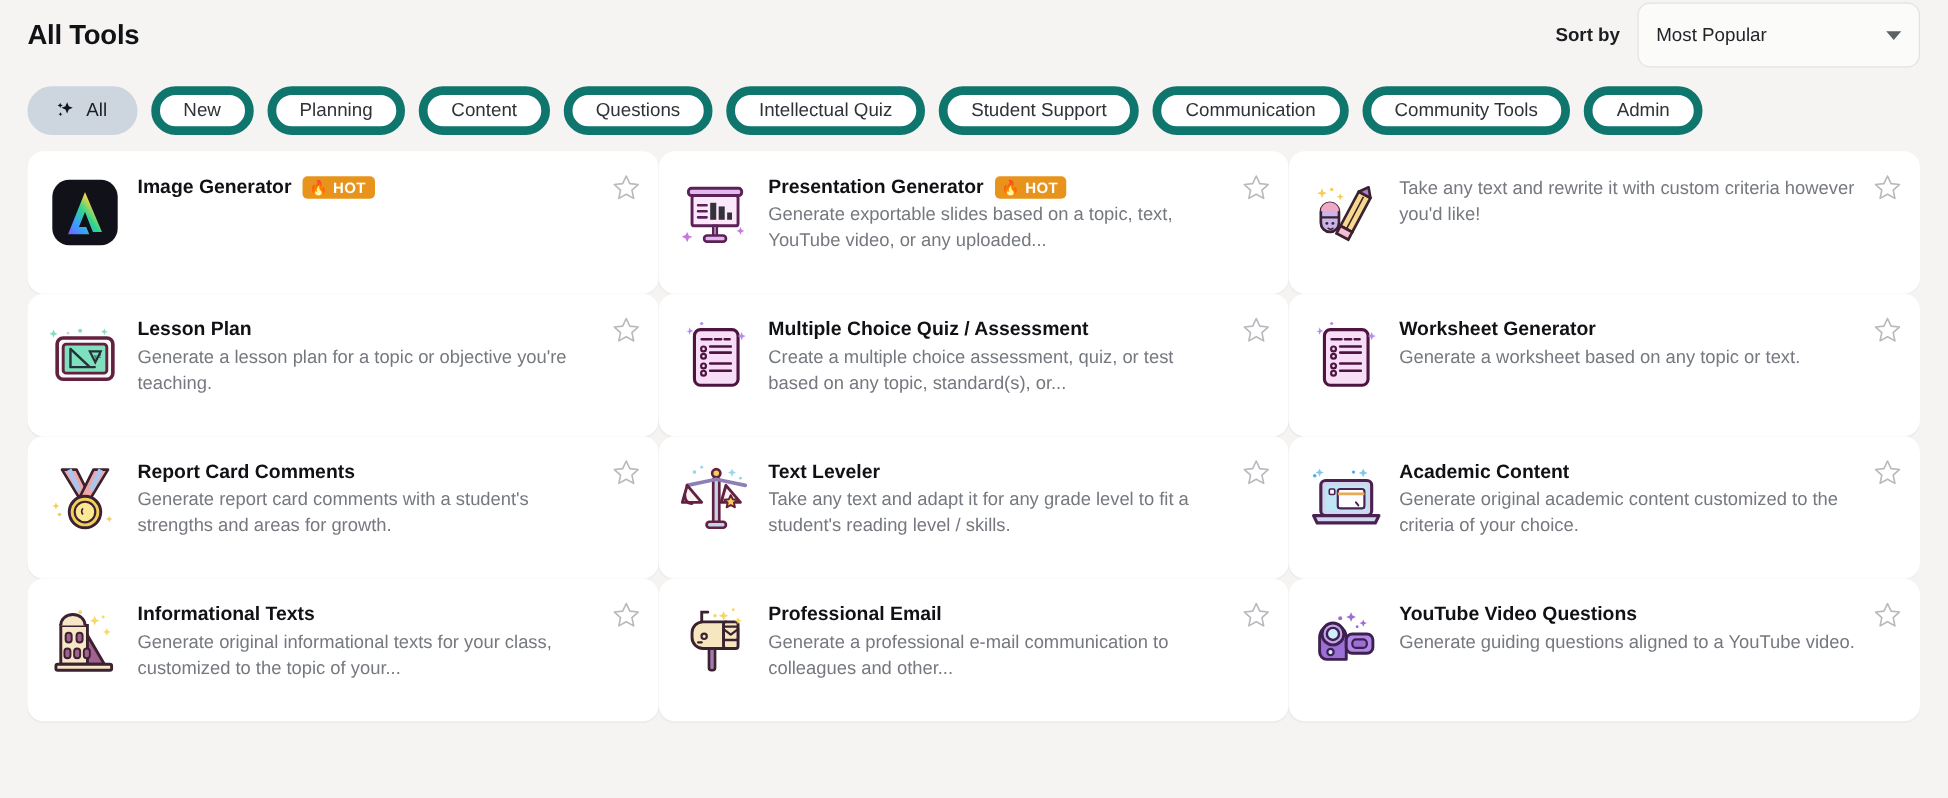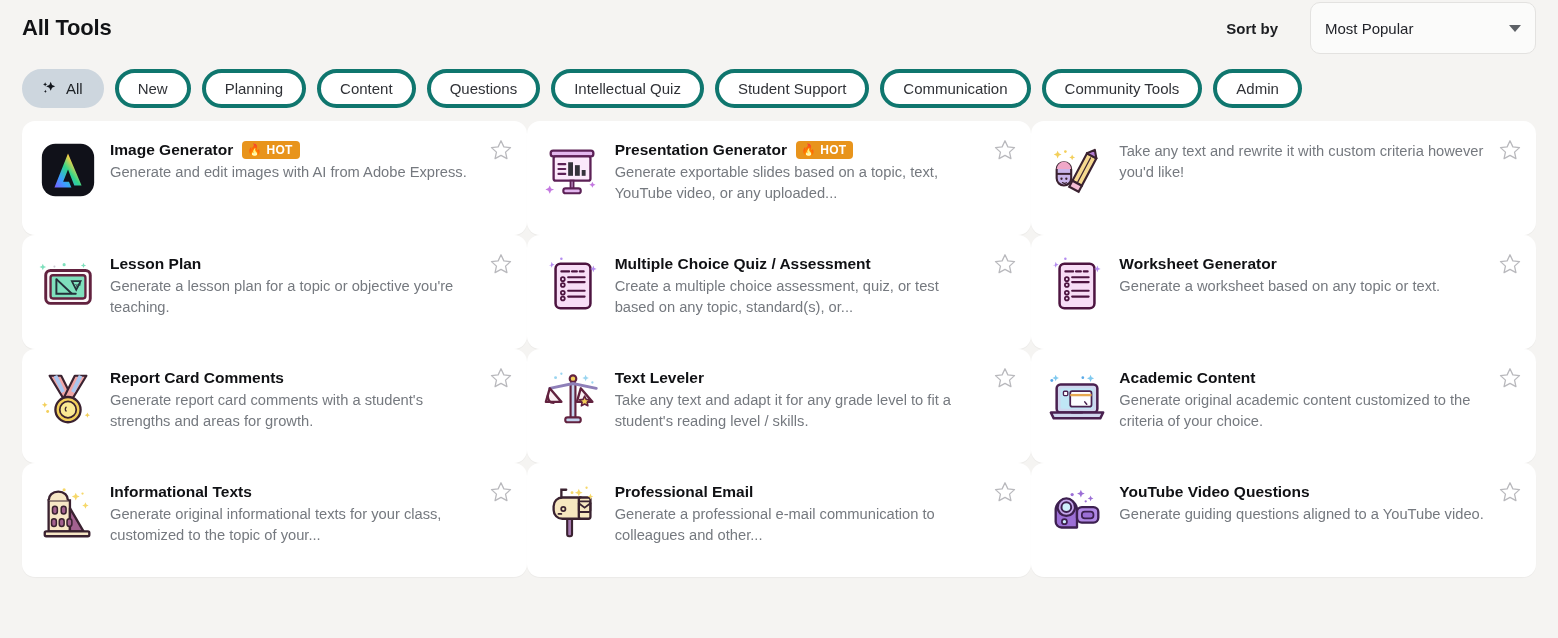--- a/index.html
+++ b/index.html
@@ -22,21 +22,21 @@
   .page-title {
     font-size: 22px;
     font-weight: bold;
     color: #111215;
     letter-spacing: -0.2px;
   }
   .header-right {
     margin-left: auto;
     display: flex;
     align-items: center;
-    gap: 32px;
+    gap: 14px;
   }
   .sort-label {
     font-size: 15px;
     font-weight: bold;
     color: #1c1d21;
   }
   .sort-select {
     width: 226px;
     height: 52px;
     background: #fbfbfa;
@@ -64,21 +64,21 @@
     display: flex;
     align-items: center;
     gap: 11px;
     padding: 10px 22px 0 22px;
     height: 54px;
   }
   .pill {
     height: 39px;
     border-radius: 20px;
     background: #ffffff;
-    border: 4px solid #0f766e;
+    border: 7px solid #0f766e;
     display: flex;
     align-items: center;
     justify-content: center;
     padding: 0 19px;
     font-size: 15px;
     color: #303237;
     white-space: nowrap;
   }
   .pill.active {
     background: #cdd6de;
@@ -237,21 +237,20 @@
           </svg>
         </div>
         <div class="card-body">
           <div class="card-title-row">
             <div class="card-title">Image Generator</div>
             <span class="hot-badge">
               <span class="hot-flame">🔥</span>
               <span>HOT</span>
             </span>
           </div>
-          <div class="card-desc">Generate and edit images with AI from Adobe Express.</div>
         </div>
         <div class="star-btn"><svg width="24" height="24" viewBox="0 0 24 24">
             <path d="M12 2.8l2.85 6.1 6.65.72-4.95 4.5 1.38 6.56L12 17.4 6.07 20.68l1.38-6.56L2.5 9.62l6.65-.72z" fill="none" stroke="#b9b9bd" stroke-width="1.3" stroke-linejoin="round"></path>
           </svg></div>
       </div>
       <div class="card">
         <div class="card-icon">
           <svg width="62" height="62" viewBox="0 0 64 64">
             <rect x="9" y="12" width="44" height="6" rx="2.5" fill="#e3b7ef" stroke="#5c2156" stroke-width="2.4"></rect>
             <rect x="12" y="18" width="38" height="25" rx="2" fill="#fbe9fb" stroke="#5c2156" stroke-width="2.4"></rect>

